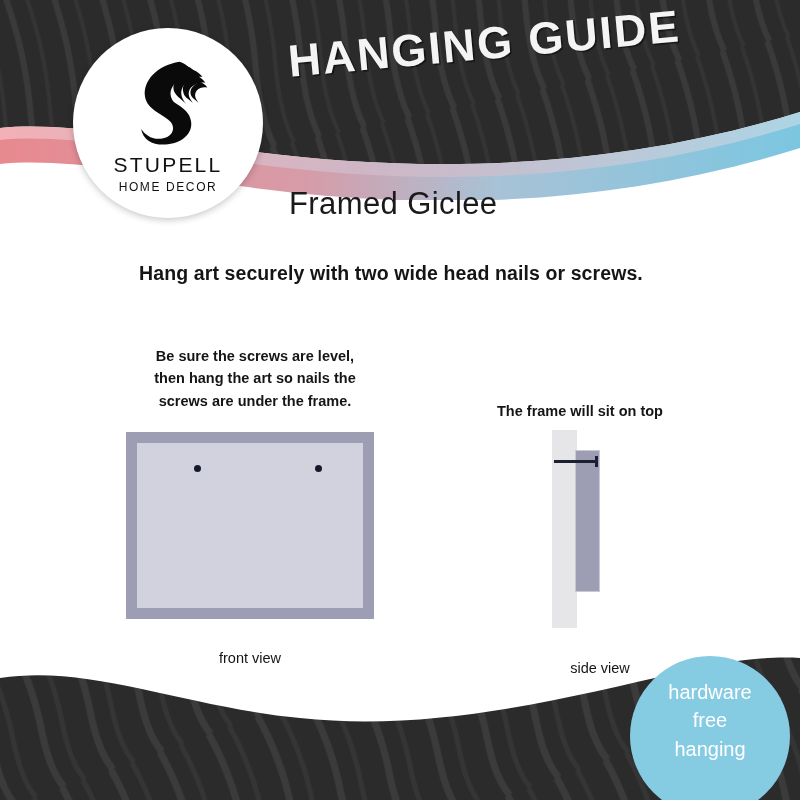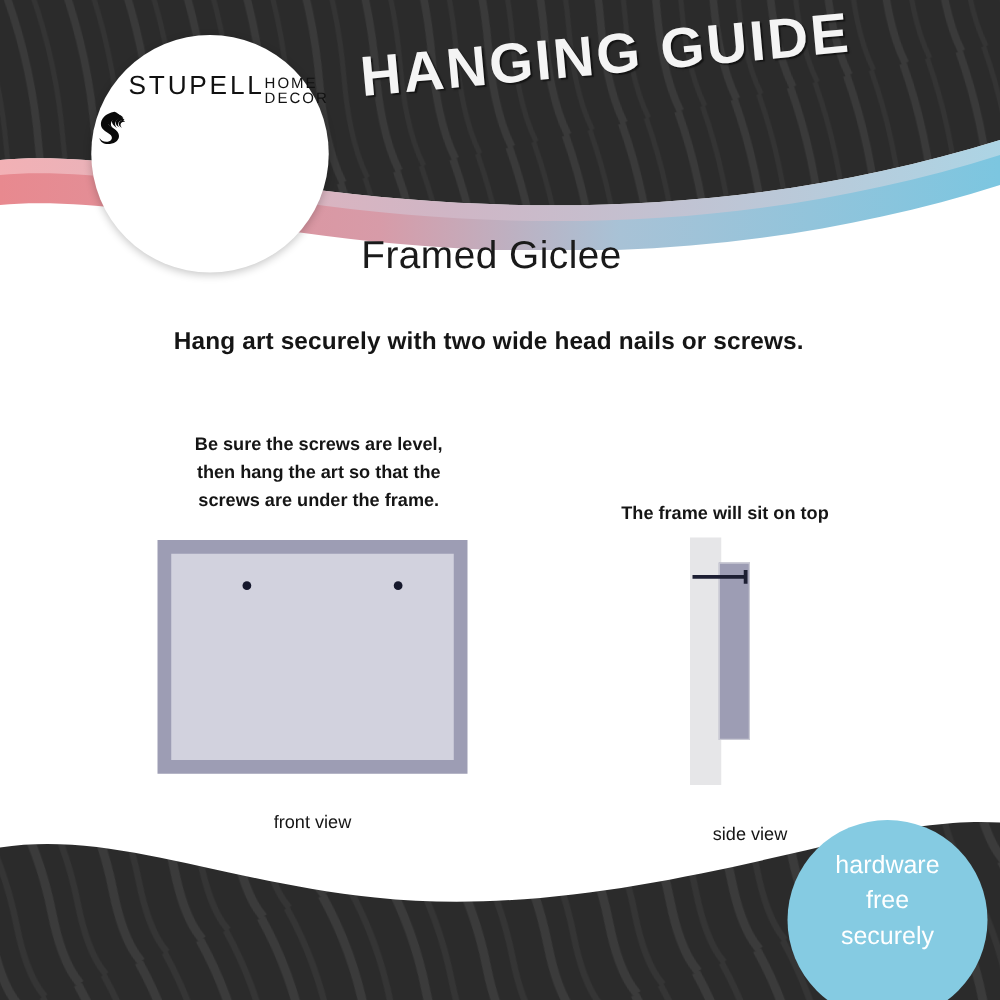--- a/index.html
+++ b/index.html
@@ -38,21 +38,22 @@
 
   
   #logo-badge {
     position: absolute;
     left: 73px; top: 28px;
     width: 190px; height: 190px;
     border-radius: 50%;
     background: #ffffff;
     box-shadow: 0 2px 7px rgba(0,0,0,0.22);
     display: flex;
-    flex-direction: row;
+    flex-direction: column;
+    align-items: center;
     justify-content: flex-start;
     padding-top: 26px;
     box-sizing: border-box;
     z-index: 6;
   }
   #logo-mark { width: 96px; height: 96px; }
   .logo-word {
     font-family: "Liberation Sans", sans-serif;
     color: #111111;
     letter-spacing: 2.2px;
@@ -274,21 +275,21 @@
   </div>
 
   <div id="header-title">HANGING GUIDE</div>
 
   <div id="product-name">Framed Giclee</div>
 
   <div id="lead-line">Hang art securely with two wide head nails or screws.</div>
 
   <div id="front-caption-block">
     <div>Be sure the screws are level,</div>
-    <div>then hang the art so that the</div>
+    <div>then hang the art so nails the</div>
     <div>screws are under the frame.</div>
   </div>
 
   <div id="side-caption-block">
     <div>The frame will sit on top</div>
   </div>
 
   <div id="front-view">
     <div id="front-view-mat">
       <div class="screw-dot" id="screw-dot-left"></div>
@@ -314,16 +315,16 @@
           <path d="M30 0 Q38 50 30 100 Q24 140 32 160" stroke="#353535" stroke-width="5" fill="none"></path>
         </pattern>
       </defs>
       <path d="M0 38 C90 24 180 66 300 78 C430 92 560 60 680 32 C730 20 770 16 800 18 L800 160 H0 Z" fill="url(#darkWeave2)"></path>
     </svg>
   </div>
 
   <div id="hardware-badge">
     <span>hardware</span>
     <span>free</span>
-    <span>securely</span>
+    <span>hanging</span>
   </div>
 
 </div>
 
 </body></html>

